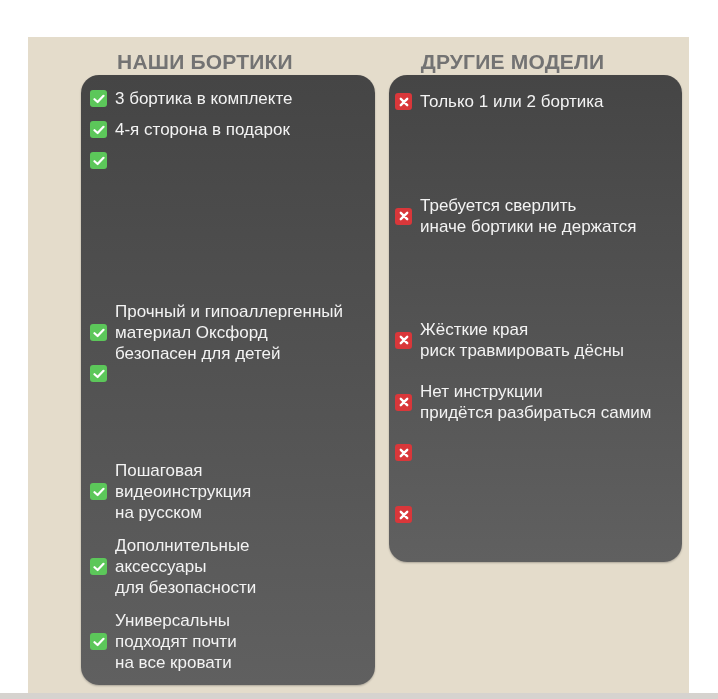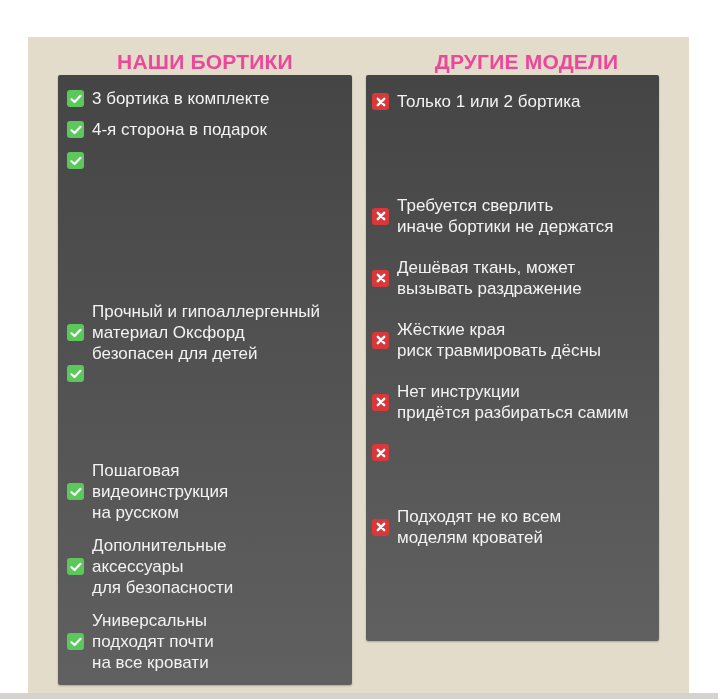--- a/index.html
+++ b/index.html
@@ -1,24 +1,24 @@
 <!DOCTYPE html>
 <html><head>
 <meta charset="utf-8">
 <style>
   html,body{margin:0;padding:0;}
   body{width:718px;height:699px;background:#ffffff;position:relative;overflow:hidden;font-family:"Liberation Sans","DejaVu Sans",sans-serif;}
   .panel{position:absolute;left:28px;top:37px;width:661px;height:656px;background:#e4dccb;}
   .bottom-line{position:absolute;left:0;top:693px;width:718px;height:6px;background:#d6d3cf;}
-  .heading{position:absolute;top:50px;font-size:21px;font-weight:bold;color:#ec4899;text-align:center;letter-spacing:0.2px;}
+  .heading{position:absolute;top:50px;font-size:21px;font-weight:bold;color:#737373;text-align:center;letter-spacing:0.2px;}
   .h-left{left:58px;width:294px;}
-  .h-right{left:380px;width:293px;}
-  .card{position:absolute;border-radius:2px;background:linear-gradient(#454545,#606060);box-shadow:0 1px 2px rgba(0,0,0,0.25);}
+  .h-right{left:366px;width:293px;}
+  .card{position:absolute;border-radius:18px;background:linear-gradient(#454545,#606060);box-shadow:0 1px 2px rgba(0,0,0,0.25);margin-left:23px;}
   .card-left{left:58px;top:75px;width:294px;height:610px;}
-  .card-right{left:366px;top:75px;width:293px;height:566px;}
+  .card-right{left:366px;top:75px;width:293px;height:487px;}
   .item{position:absolute;left:0;display:flex;align-items:center;}
   .card-left .item{left:9px;}
   .card-right .item{left:6px;}
   .icon{width:17px;height:17px;border-radius:3px;flex:0 0 17px;display:flex;align-items:center;justify-content:center;margin-right:8px;}
   .icon svg{display:block;}
   .icon-check{background:#5cc75a;}
   .icon-cross{background:#d9373a;}
   .text{color:#f3f3f3;font-size:17px;line-height:21px;white-space:pre-line;}
 </style>
 </head>
@@ -114,29 +114,20 @@
   </div>
   <div class="item" style="top:120px">
     <span class="icon icon-cross">
         <svg width="10" height="10" viewBox="0 0 10 10">
           <path d="M1.8 1.8 L8.2 8.2 M8.2 1.8 L1.8 8.2" stroke="#fff" stroke-width="2.4" stroke-linecap="round"></path>
         </svg>
       </span>
     <span class="text">Требуется сверлить
 иначе бортики не держатся</span>
   </div>
-  <div class="item" style="top:182px">
-    <span class="icon icon-cross">
-        <svg width="10" height="10" viewBox="0 0 10 10">
-          <path d="M1.8 1.8 L8.2 8.2 M8.2 1.8 L1.8 8.2" stroke="#fff" stroke-width="2.4" stroke-linecap="round"></path>
-        </svg>
-      </span>
-    <span class="text">Дешёвая ткань, может
-вызывать раздражение</span>
-  </div>
   <div class="item" style="top:244px">
     <span class="icon icon-cross">
         <svg width="10" height="10" viewBox="0 0 10 10">
           <path d="M1.8 1.8 L8.2 8.2 M8.2 1.8 L1.8 8.2" stroke="#fff" stroke-width="2.4" stroke-linecap="round"></path>
         </svg>
       </span>
     <span class="text">Жёсткие края
 риск травмировать дёсны</span>
   </div>
   <div class="item" style="top:306px">
@@ -154,16 +145,14 @@
           <path d="M1.8 1.8 L8.2 8.2 M8.2 1.8 L1.8 8.2" stroke="#fff" stroke-width="2.4" stroke-linecap="round"></path>
         </svg>
       </span>
   </div>
   <div class="item" style="top:431px">
     <span class="icon icon-cross">
         <svg width="10" height="10" viewBox="0 0 10 10">
           <path d="M1.8 1.8 L8.2 8.2 M8.2 1.8 L1.8 8.2" stroke="#fff" stroke-width="2.4" stroke-linecap="round"></path>
         </svg>
       </span>
-    <span class="text">Подходят не ко всем
-моделям кроватей</span>
   </div>
 </div>
 
 </body></html>

